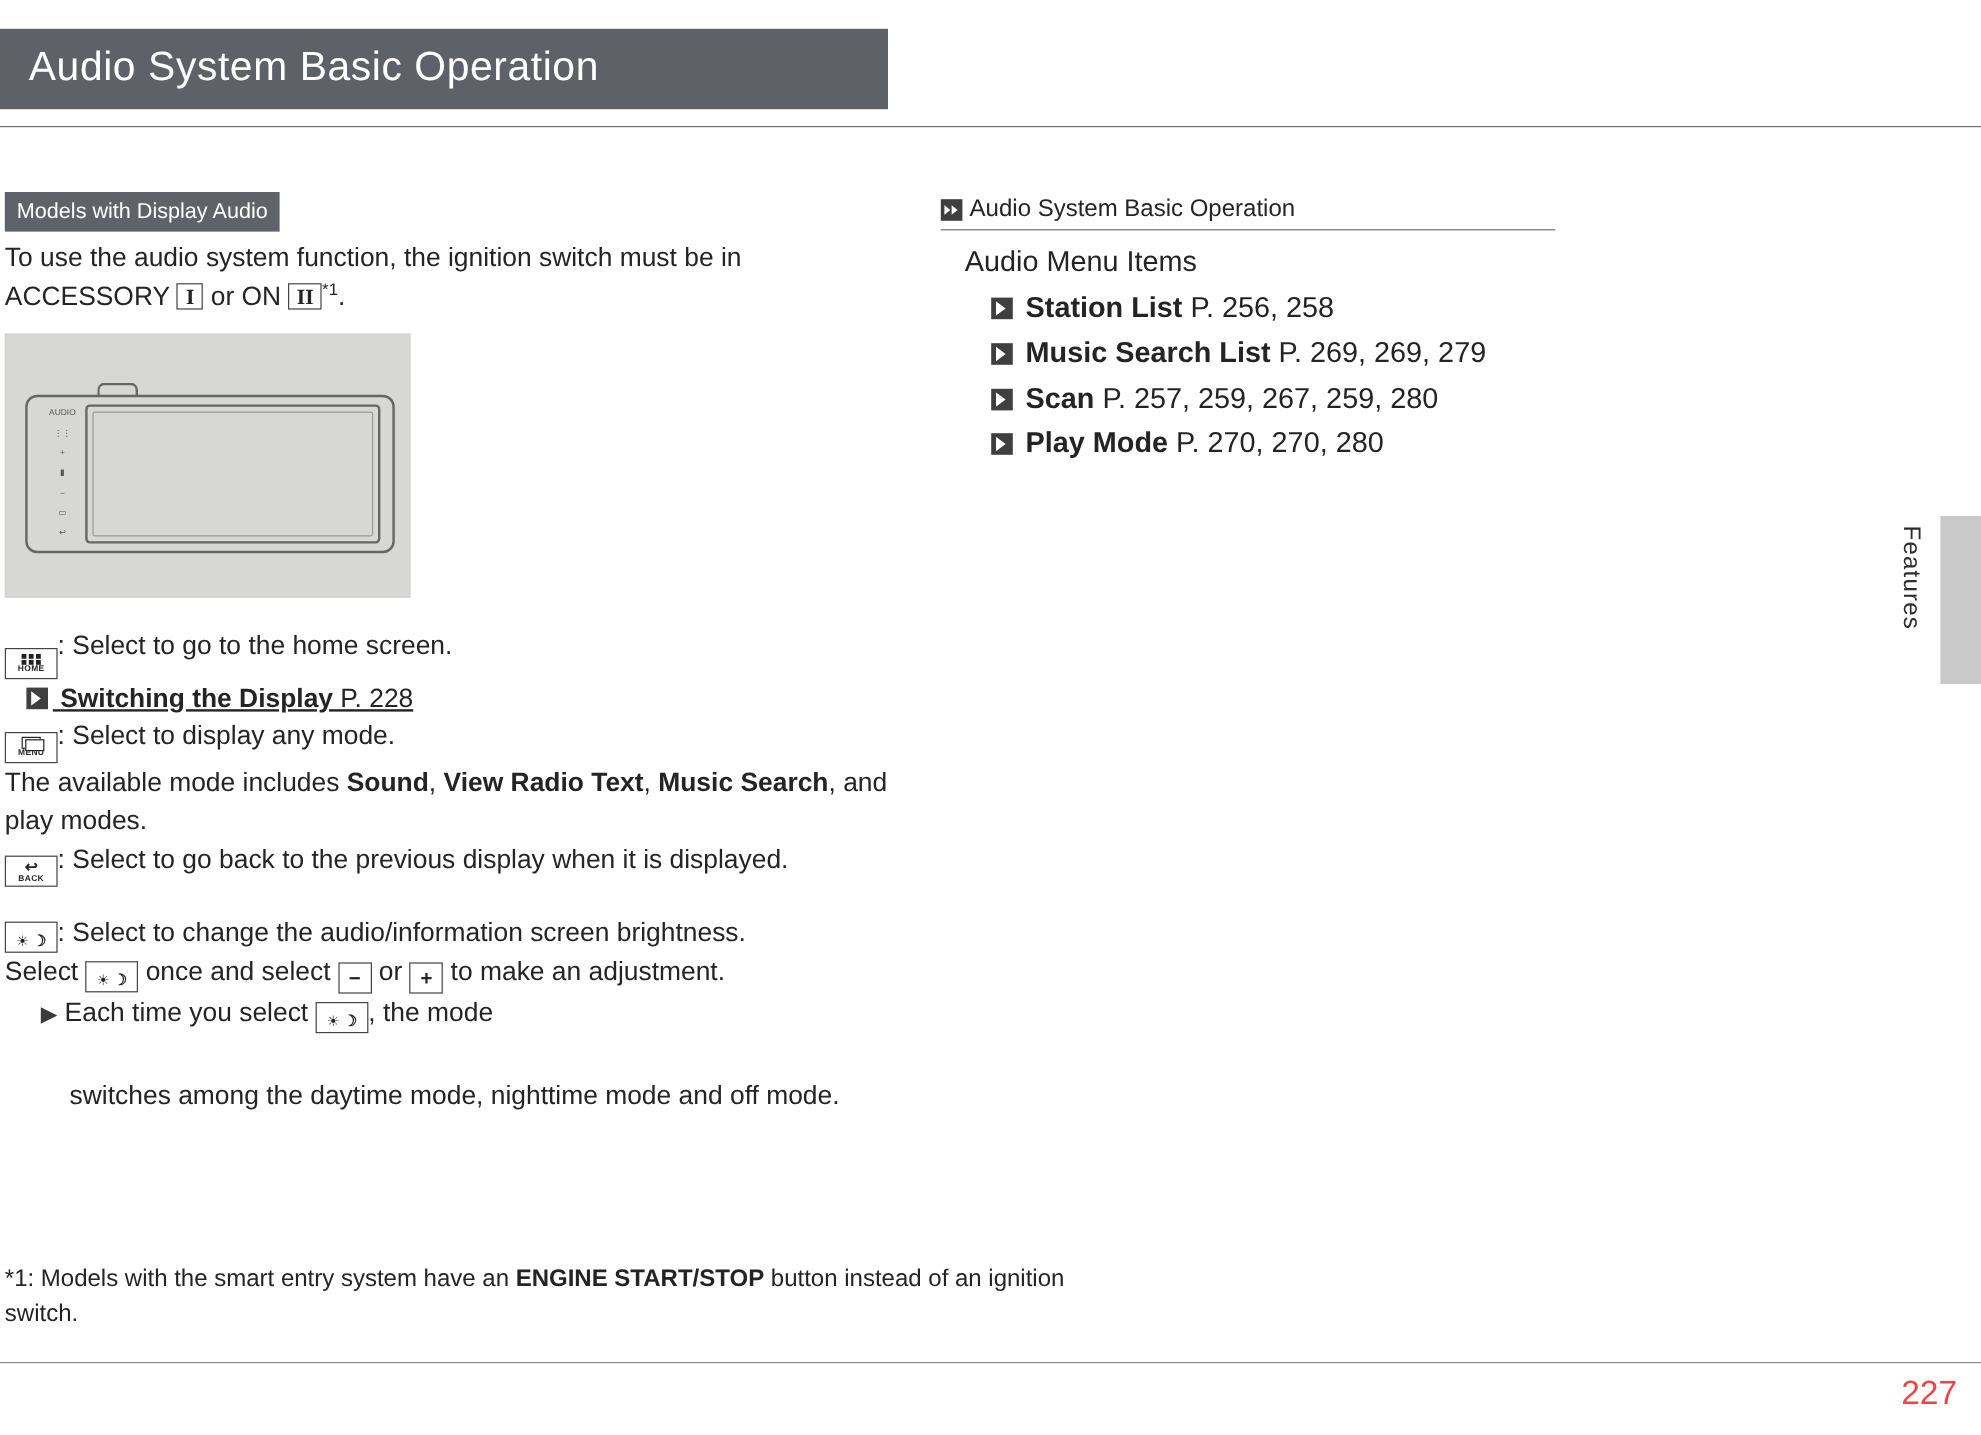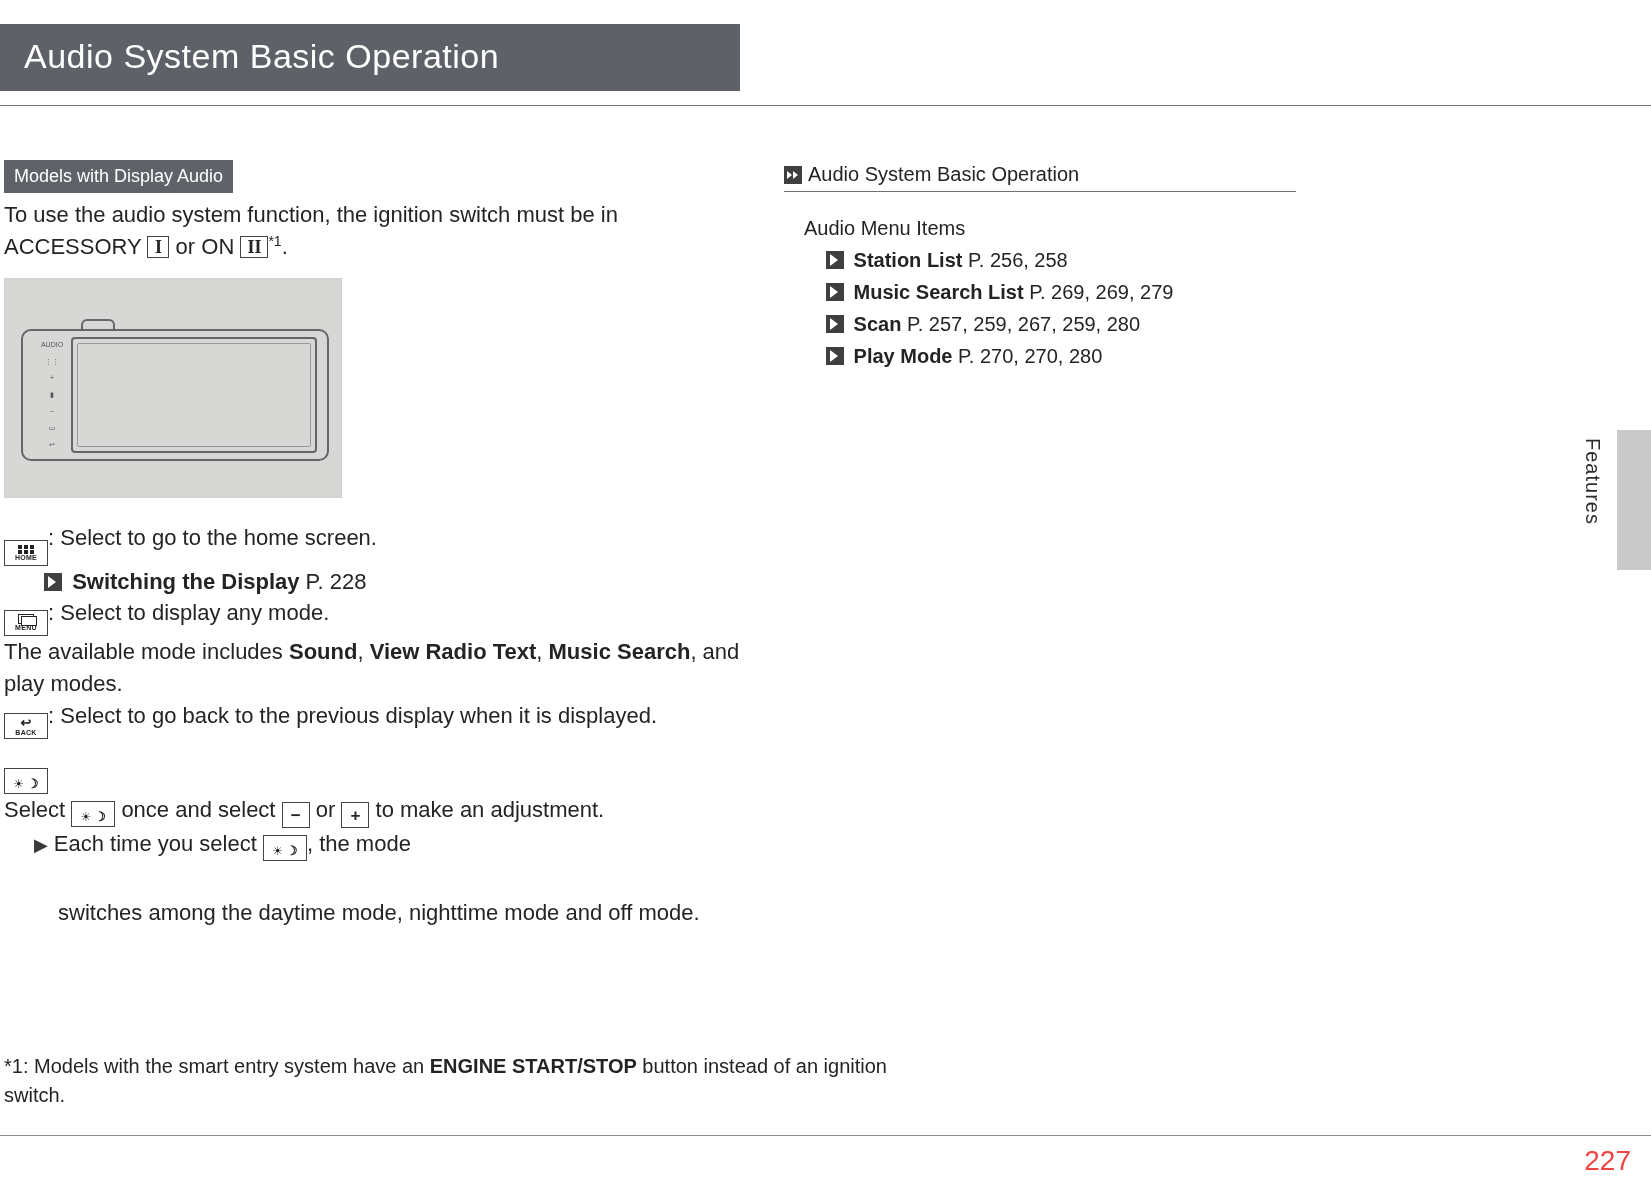--- a/index.html
+++ b/index.html
@@ -149,21 +149,21 @@
     .icon-label { font-size: 7px; font-weight: bold; line-height: 1; letter-spacing: 0.3px; }
     .home-dots { display:flex; gap:2px; }
     .home-dots .r { width:4px; height:4px; background:#222; }
     .home-dots.top { margin-bottom: 1px; }
     .menu-rect { width: 16px; height: 10px; border: 1.5px solid #222; position: relative; }
     .menu-rect::after { content: ""; position: absolute; right: -4px; bottom: -3px; width: 14px; height: 8px; border: 1.5px solid #222; background: #fff; }
     .back-arrow { font-size: 13px; line-height: 1; font-weight: bold; }
     .bright-sun { font-size: 12px; margin-right: 3px; }
     .bright-moon { font-size: 13px; font-weight: bold; }
     .plusminus { font-size: 17px; font-weight: bold; line-height: 1; }
-    .link-indent { margin-left: 40px; }
+    .link-indent { margin-left: 18px; text-decoration: underline; }
     .ref-arrow {
       display: inline-block;
       width: 18px; height: 18px;
       background: #3f3f3f;
       position: relative;
       vertical-align: -2px;
       margin-right: 4px;
     }
     .ref-arrow::after {
       content: "";
@@ -195,21 +195,21 @@
     .chev2::before, .chev2::after {
       content: "";
       position: absolute;
       border-left: 5px solid #fff;
       border-top: 4px solid transparent;
       border-bottom: 4px solid transparent;
       top: 5px;
     }
     .chev2::before { left: 3px; }
     .chev2::after { left: 9px; }
-    .right-list { margin: 22px 0 0 20px; font-size: 20px; }
+    .right-list { margin: 10px 0 0 20px; font-size: 24px; }
     .right-list .item { margin: 3px 0 3px 22px; }
     .footnote {
       position: absolute;
       bottom: 86px;
       left: 4px;
       font-size: 20px;
       width: 900px;
     }
     .page-num {
       position: absolute;
@@ -317,21 +317,21 @@
         <div>
           <span class="icon-box">
             <span class="back-arrow">↩</span>
             <span class="icon-label">BACK</span>
           </span><span>: Select to go back to the previous display when it is displayed.</span>
         </div>
 
         <div class="para">
           <span class="icon-box">
             <span><span class="bright-sun">☀</span><span class="bright-moon">☽</span></span>
-          </span>
+          </span><span>: Select to change the audio/information screen brightness.</span>
         </div>
 
         <div>
           <span>Select </span><span class="icon-box">
               <span><span class="bright-sun">☀</span><span class="bright-moon">☽</span></span>
             </span><span> once and select </span><span class="icon-box sm">
               <span class="plusminus">−</span>
             </span><span> or </span><span class="icon-box sm">
               <span class="plusminus">+</span>
             </span><span> to make an adjustment.</span>

